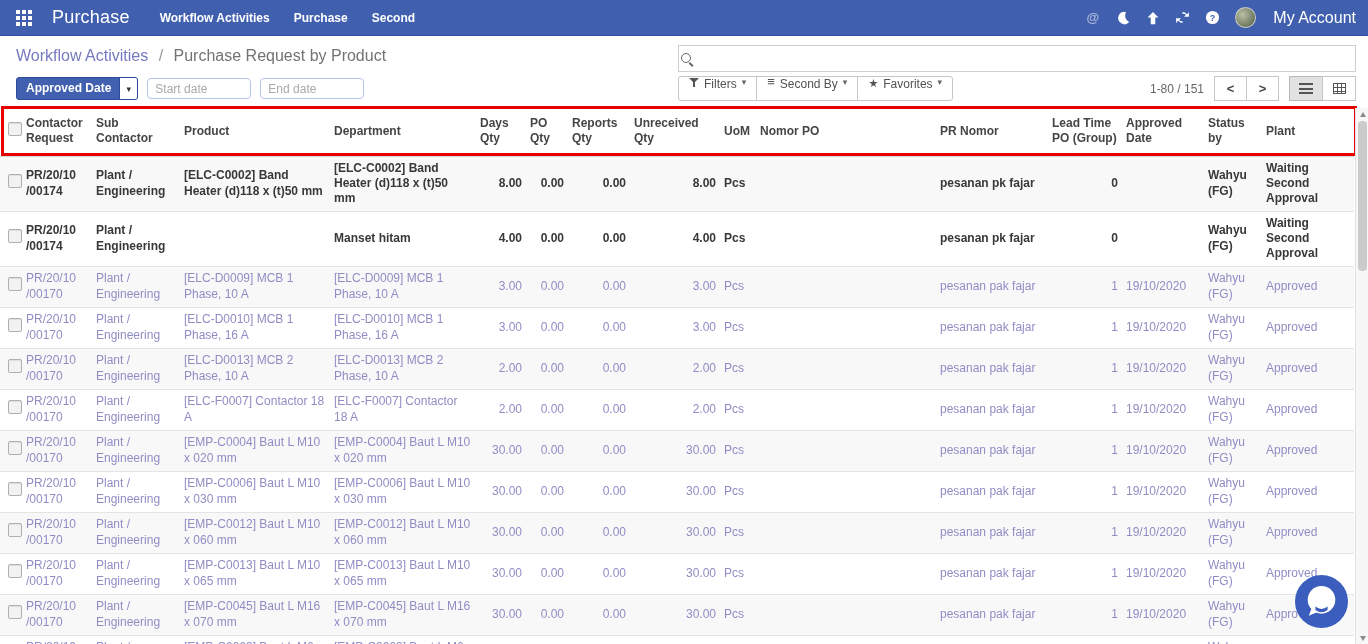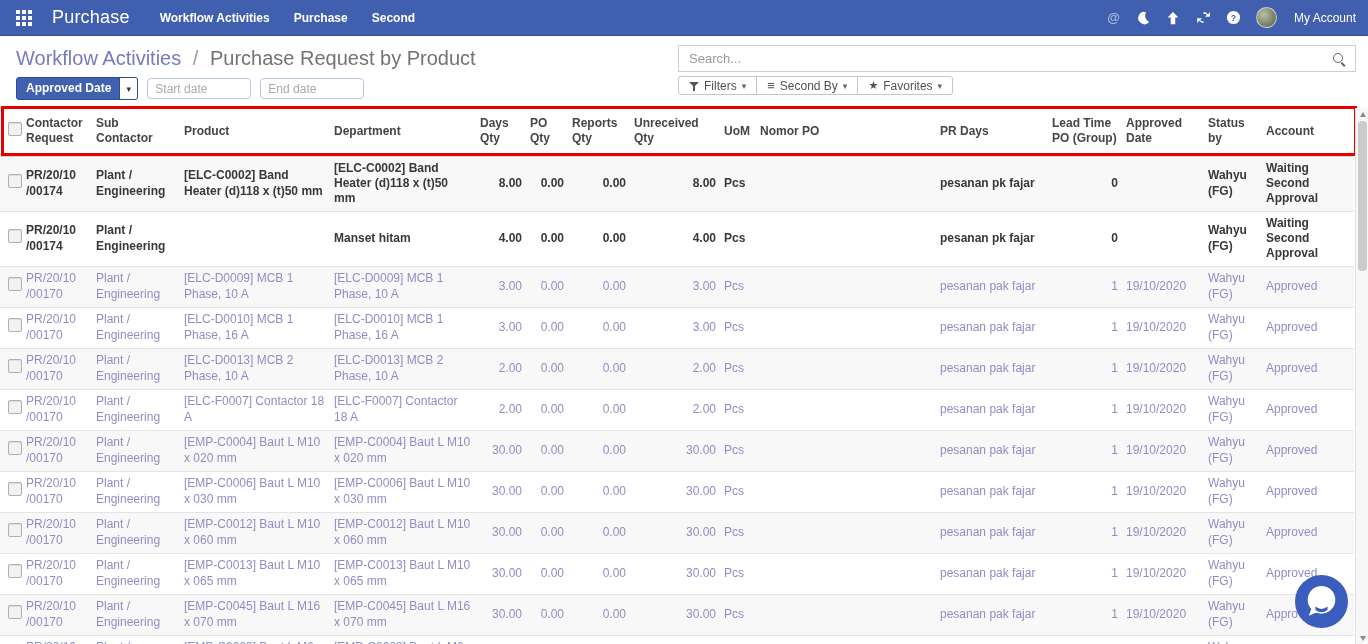--- a/index.html
+++ b/index.html
@@ -15,23 +15,23 @@
   .apps-grid{display:grid;grid-template-columns:repeat(3,4px);grid-gap:2px;margin:0 4px;cursor:pointer;}
   .apps-grid i{width:4px;height:4px;background:#fff;display:block;}
   .brand{font-size:18px;font-weight:500;margin:0 30px 0 16px;letter-spacing:.2px;cursor:pointer;}
   .topmenu{display:flex;gap:24px;font-size:12px;font-weight:700;}
   .topmenu span{cursor:pointer;}
   .nav-right{margin-left:auto;display:flex;align-items:center;gap:15px;font-size:12px;}
   .nav-ic{width:15px;height:15px;display:inline-flex;align-items:center;justify-content:center;cursor:pointer;}
   .at-ic{color:rgba(255,255,255,.55);font-size:13px;font-weight:700;}
   .avatar{width:19px;height:19px;border-radius:50%;
     background:radial-gradient(circle at 35% 35%,#b9bfa4,#79836a 60%,#4e5844);border:1px solid rgba(255,255,255,.6);}
-  .myaccount{font-size:12px;margin-left:2px;cursor:pointer;}
-  
-  .breadcrumb{position:absolute;left:16px;top:47px;font-size:20px;z-index:3;white-space:nowrap;}
+  .myaccount{font-size:16px;margin-left:2px;cursor:pointer;}
+  
+  .breadcrumb{position:absolute;left:16px;top:47px;font-size:16px;z-index:3;white-space:nowrap;}
   .bc-link{color:#767abe;cursor:pointer;}
   .bc-sep{color:#9a9a9a;margin:0 6px;}
   .bc-current{color:#737373;}
   .datefilter{position:absolute;left:16px;top:77px;display:flex;align-items:center;gap:9px;z-index:3;}
   .datefield-btn{display:inline-flex;align-items:stretch;height:21px;border:1px solid #2d4a9b;border-radius:3px;
     overflow:hidden;cursor:pointer;background:#4161b0;}
   .datefield-btn .lbl{color:#fff;font-size:12px;font-weight:700;padding:3px 8px 0 9px;}
   .datefield-btn .caretbox{width:17px;background:#fff;border-left:1px solid #2d4a9b;display:flex;
     align-items:center;justify-content:center;color:#333;font-size:9px;}
   .dateinput{width:88px;height:19px;border:1px solid #b3c6e7;border-radius:4px;font-size:12px;
@@ -41,22 +41,22 @@
   .searchbox{position:absolute;left:678px;top:45px;width:678px;height:27px;border:1px solid #cfcfcf;
     background:#fff;box-sizing:border-box;display:flex;align-items:center;z-index:3;}
   .searchbox input{flex:1;border:none;outline:none;font-size:13px;padding:0 10px;color:#555;
     font-family:"Liberation Sans",sans-serif;background:transparent;}
   .searchbox input::placeholder{color:#999;}
   .mag{width:16px;height:16px;position:relative;margin-right:8px;cursor:pointer;flex:0 0 auto;}
   .mag::before{content:"";position:absolute;left:2px;top:2px;width:8px;height:8px;border:1.6px solid #666;border-radius:50%;}
   .mag::after{content:"";position:absolute;left:11px;top:11px;width:5px;height:1.8px;background:#666;transform:rotate(45deg);transform-origin:0 0;}
   .ctrlrow{position:absolute;left:678px;top:76px;width:678px;display:flex;align-items:center;z-index:3;}
   .btngroup{display:inline-flex;}
-  .cbtn{height:19px;background:#fff;border:1px solid #c6c6c6;color:#525252;font-size:12px;
-    display:inline-flex;align-items:center;gap:5px;padding:0 10px;cursor:pointer;box-sizing:border-box;}
+  .cbtn{height:25px;background:#fff;border:1px solid #c6c6c6;color:#525252;font-size:12px;
+    display:inline-flex;align-items:flex-start;gap:5px;padding:0 10px;cursor:pointer;box-sizing:border-box;}
   .cbtn + .cbtn{margin-left:-1px;}
   .btngroup .cbtn:first-child{border-radius:3px 0 0 3px;}
   .btngroup .cbtn:last-child{border-radius:0 3px 3px 0;}
   .cbtn .caret{font-size:9px;color:#666;}
   .funnel{width:10px;height:10px;display:inline-block;position:relative;}
   .funnel::before{content:"";position:absolute;left:0;top:1px;border-left:5px solid transparent;
     border-right:5px solid transparent;border-top:5px solid #555;}
   .funnel::after{content:"";position:absolute;left:4px;top:5px;width:2px;height:5px;background:#555;}
   .gb-ic{font-size:13px;color:#555;line-height:10px;}
   .star-ic{font-size:11px;color:#555;}
@@ -168,41 +168,59 @@
     <span class="lbl">Approved Date</span>
     <span class="caretbox">
         <span>▾</span>
       </span>
   </span>
   <input class="dateinput" placeholder="Start date" style="">
   <input class="dateinput" placeholder="End date" style="">
 </div>
 
 <div class="searchbox">
-  <input placeholder="Search..." style="">
   <span class="mag"></span>
 </div>
 
 <div class="ctrlrow">
   <div class="btngroup">
     <button class="cbtn">
       <span class="funnel"></span>
       <span>Filters</span>
       <span class="caret">▾</span>
     </button>
     <button class="cbtn">
       <span class="gb-ic">≡</span>
       <span>Second By</span>
       <span class="caret">▾</span>
     </button>
     <button class="cbtn">
       <span class="star-ic">★</span>
       <span>Favorites</span>
       <span class="caret">▾</span>
     </button>
+  </div>
+  <div class="pager">
+    <span class="pager-text">1-80 / 151</span>
+    <span class="btngroup">
+      <button class="pgbtn">
+          <span>&lt;</span>
+        </button>
+      <button class="pgbtn" style="margin-left:-1px;">
+          <span>&gt;</span>
+        </button>
+    </span>
+    <span class="btngroup">
+      <button class="viewbtn active">
+          <span class="list-ic"></span>
+        </button>
+      <button class="viewbtn" style="margin-left:-1px;">
+          <span class="grid-ic"></span>
+        </button>
+    </span>
   </div>
 </div>
 
 <div class="table-wrap">
   <table>
     <colgroup>
         <col style="width: 26px;">
         <col style="width: 70px;">
         <col style="width: 88px;">
         <col style="width: 150px;">
@@ -225,25 +243,25 @@
           <th>Contactor Request</th>
           <th>Sub Contactor</th>
           <th>Product</th>
           <th>Department</th>
           <th>Days Qty</th>
           <th>PO Qty</th>
           <th>Reports Qty</th>
           <th>Unreceived Qty</th>
           <th>UoM</th>
           <th>Nomor PO</th>
-          <th>PR Days</th>
+          <th>PR Nomor</th>
           <th>Lead Time PO (Group)</th>
           <th>Approved Date</th>
           <th>Status by</th>
-          <th>Account</th>
+          <th>Plant</th>
         </tr>
       </thead>
     <tbody>
         <tr class="row-pending">
           <td class="sel"><span class="cb"></span></td>
           <td>PR/20/10 /00174</td>
           <td>Plant / Engineering</td>
           <td>[ELC-C0002] Band Heater (d)118 x (t)50 mm</td>
           <td>[ELC-C0002] Band Heater (d)118 x (t)50 mm</td>
           <td class="col-right">8.00</td>

